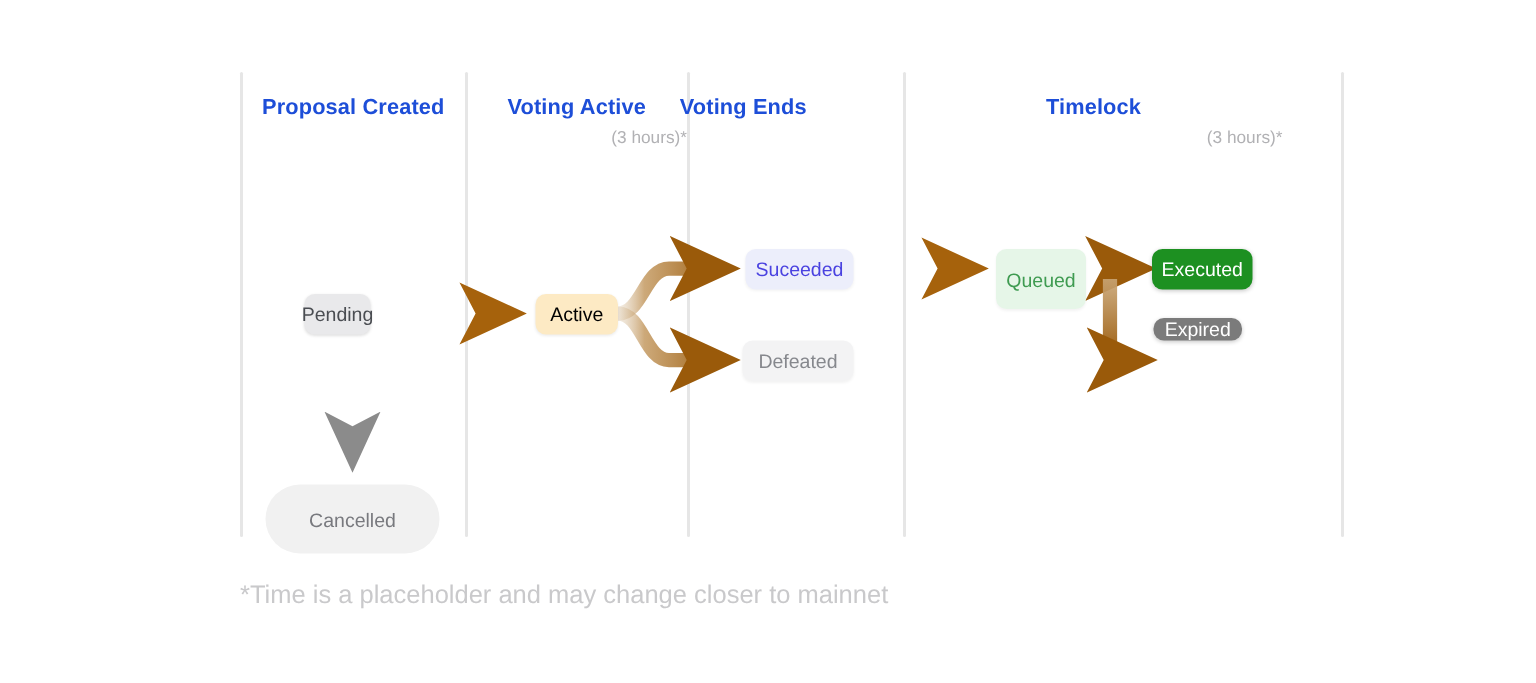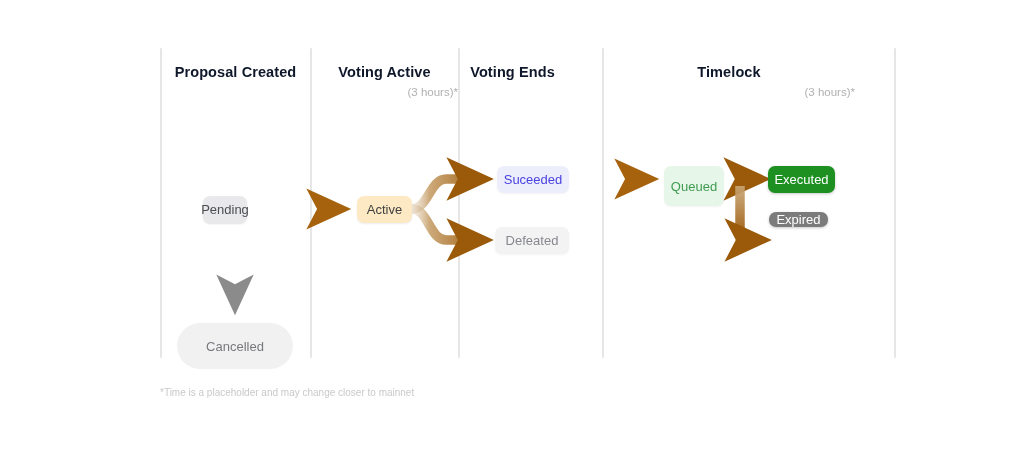--- a/index.html
+++ b/index.html
@@ -32,21 +32,21 @@
 
   
   .col-head {
     position: absolute;
     text-align: center;
     line-height: 1.15;
   }
   .col-head .title {
     font-size: 14.5px;
     font-weight: bold;
-    color: #0f172a;
+    color: #1d4ed8;
     letter-spacing: .1px;
     white-space: nowrap;
   }
   .col-head .sub {
     font-size: 11.5px;
     font-weight: normal;
     color: #b1b1b4;
     margin-top: 5px;
     white-space: nowrap;
     text-align: right;
@@ -66,21 +66,21 @@
   }
   .node.pill { border-radius: 26px; }
 
   .n-pending {
     background: #e9e9eb;
     color: #4a4d52;
     box-shadow: 0 1px 2px rgba(0,0,0,.12);
   }
   .n-active {
     background: #fdeac4;
-    color: #404040;
+    color: #000000;
     box-shadow: 0 1px 2px rgba(0,0,0,.08);
   }
   .n-suceeded {
     background: #eceefb;
     color: #4a42e0;
     box-shadow: 0 1px 2px rgba(0,0,0,.05);
   }
   .n-defeated {
     background: #f3f3f4;
     color: #86888d;
@@ -113,21 +113,21 @@
     left: 0;
     top: 0;
     width: 1024px;
     height: 455px;
     pointer-events: none;
   }
 
   
   .footnote {
     position: absolute;
-    font-size: 10px;
+    font-size: 17px;
     color: #c9c9cb;
     white-space: nowrap;
   }
 </style>
 </head>
 <body>
 
 <div id="stage">
 
   <div class="divider" style="left:160px"></div>
@@ -137,21 +137,21 @@
   <div class="divider" style="left:894px"></div>
 
   <div class="col-head" style="left:161px; top:64px; width:149px">
     <div class="title">Proposal Created</div>
     <div class="sub"></div>
   </div>
   <div class="col-head" style="left:311px; top:64px; width:147px">
     <div class="title">Voting Active</div>
     <div class="sub">(3 hours)*</div>
   </div>
-  <div class="col-head" style="left:455px; top:64px; width:115px">
+  <div class="col-head" style="left:438px; top:64px; width:115px">
     <div class="title">Voting Ends</div>
     <div class="sub"></div>
   </div>
   <div class="col-head" style="left:603px; top:64px; width:252px">
     <div class="title">Timelock</div>
     <div class="sub">(3 hours)*</div>
   </div>
 
   <svg id="wires" viewBox="0 0 1024 455">
     <defs>

